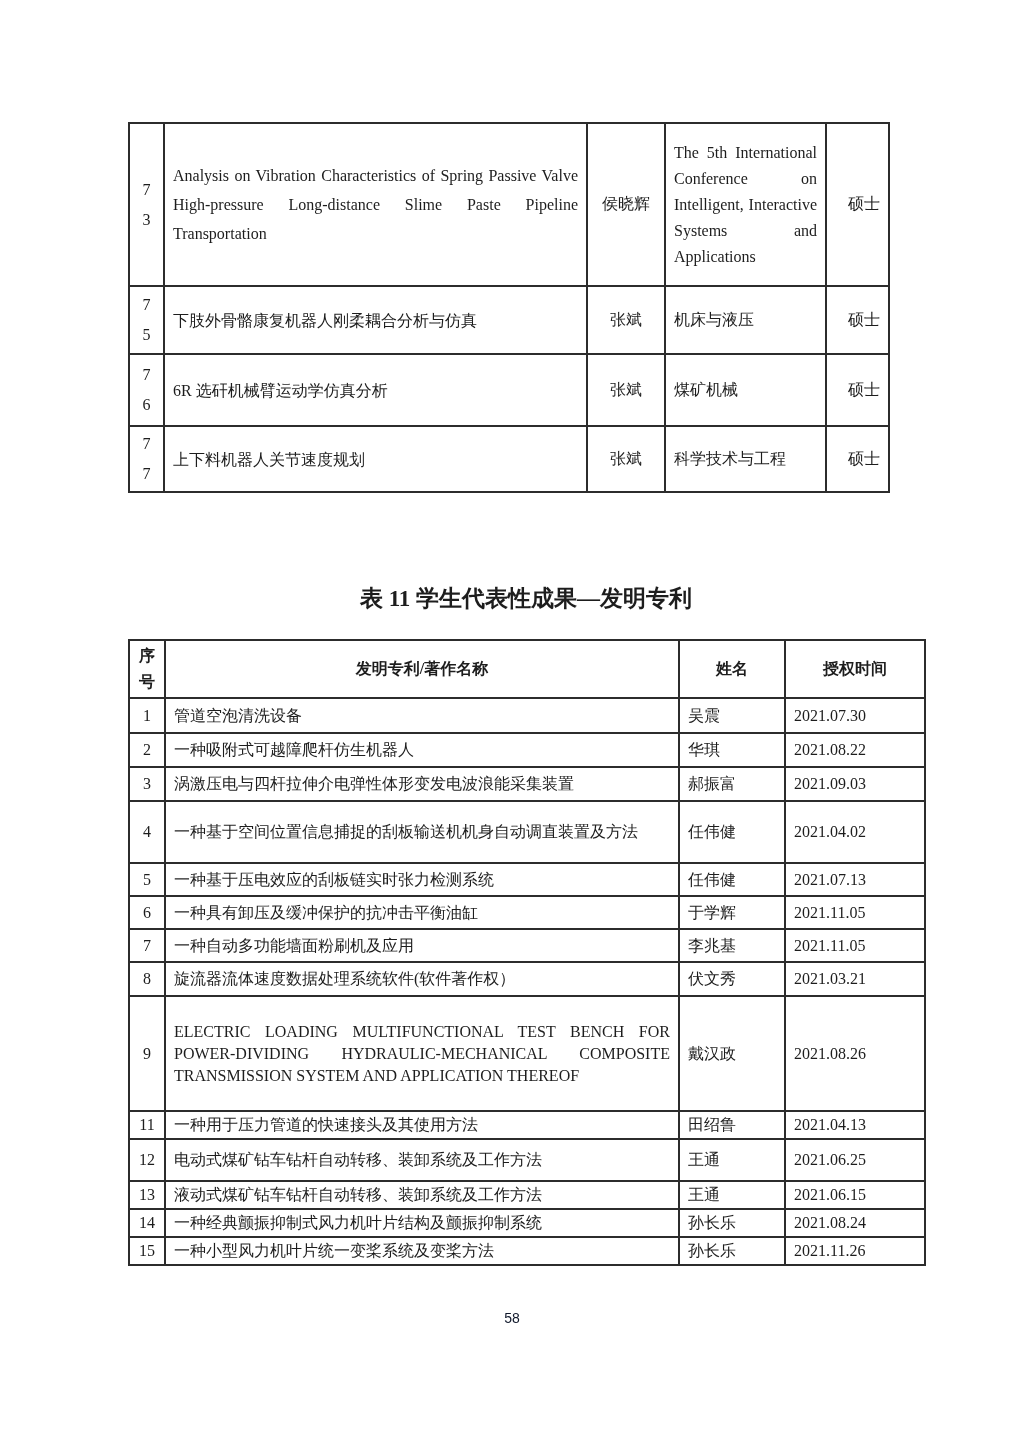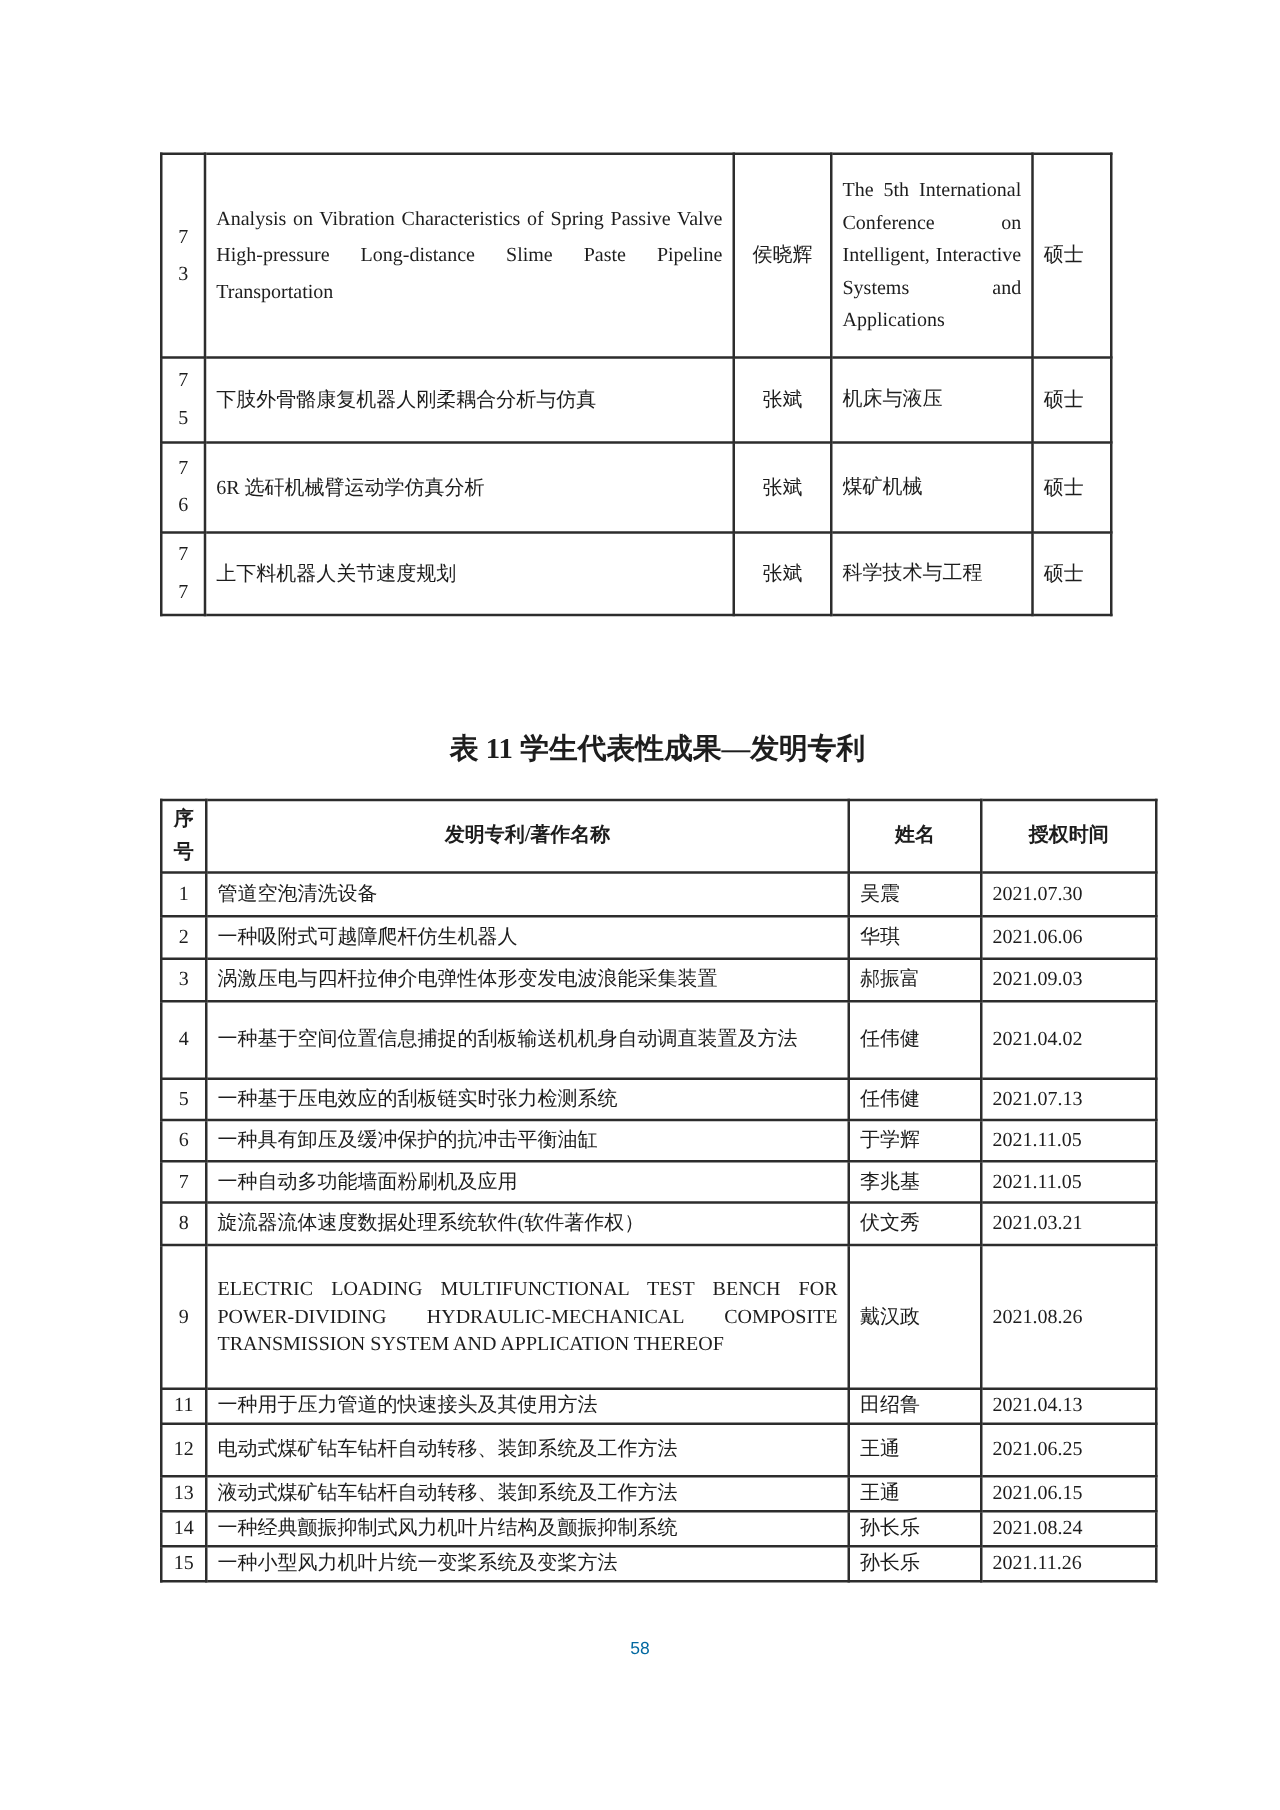--- a/index.html
+++ b/index.html
@@ -29,39 +29,39 @@
   #t2 { left: 128px; top: 639px; width: 796px; }
 
   .no-cell { text-align: center; padding: 2px 1px; }
   .stack {
     display: block; width: 12px; margin: 0 auto;
     word-break: break-all; line-height: 30px; text-align: center;
   }
   .t-title { text-align: justify; line-height: 29px; padding: 4px 8px 4px 9px; }
   .venue   { text-align: justify; line-height: 26px; padding: 4px 8px; }
   .name-c  { text-align: center; }
-  .degree  { text-align: left; }
+  .degree  { text-align: right; }
 
   #t2 td { line-height: 22px; }
   #t2 .hdr td { font-weight: bold; text-align: center; line-height: 26px; padding: 2px 4px; }
   .t2-no   { text-align: center; padding: 2px 2px; }
   .t2-title{ text-align: justify; padding: 2px 10px 2px 9px; }
   .t2-title.eng { line-height: 28px; }
   .t2-name { padding-left: 10px; }
   .t2-date { padding-left: 9px; }
 
   .caption {
     position: absolute; left: 128px; top: 584px; width: 796px;
     text-align: center; font-weight: bold; font-size: 23px; line-height: 30px;
   }
   .footer {
     position: absolute; left: 0; top: 1310px; width: 1024px;
     text-align: center; font-size: 14px;
     font-family: "Liberation Sans", "DejaVu Sans", sans-serif;
-    color: #0369a1;
+    color: #0f172a;
   }
 </style>
 </head>
 <body>
 
 <div class="page">
 
   <table id="t1" class="doc-table">
     <colgroup>
       <col style="width:35px">
@@ -129,21 +129,21 @@
       <tr style="height:35px">
         <td class="t2-no">1</td>
         <td class="t2-title">管道空泡清洗设备</td>
         <td class="t2-name">吴震</td>
         <td class="t2-date">2021.07.30</td>
       </tr>
       <tr style="height:34px">
         <td class="t2-no">2</td>
         <td class="t2-title">一种吸附式可越障爬杆仿生机器人</td>
         <td class="t2-name">华琪</td>
-        <td class="t2-date">2021.06.06</td>
+        <td class="t2-date">2021.08.22</td>
       </tr>
       <tr style="height:34px">
         <td class="t2-no">3</td>
         <td class="t2-title">涡激压电与四杆拉伸介电弹性体形变发电波浪能采集装置</td>
         <td class="t2-name">郝振富</td>
         <td class="t2-date">2021.09.03</td>
       </tr>
       <tr style="height:62px">
         <td class="t2-no">4</td>
         <td class="t2-title">一种基于空间位置信息捕捉的刮板输送机机身自动调直装置及方法</td>

